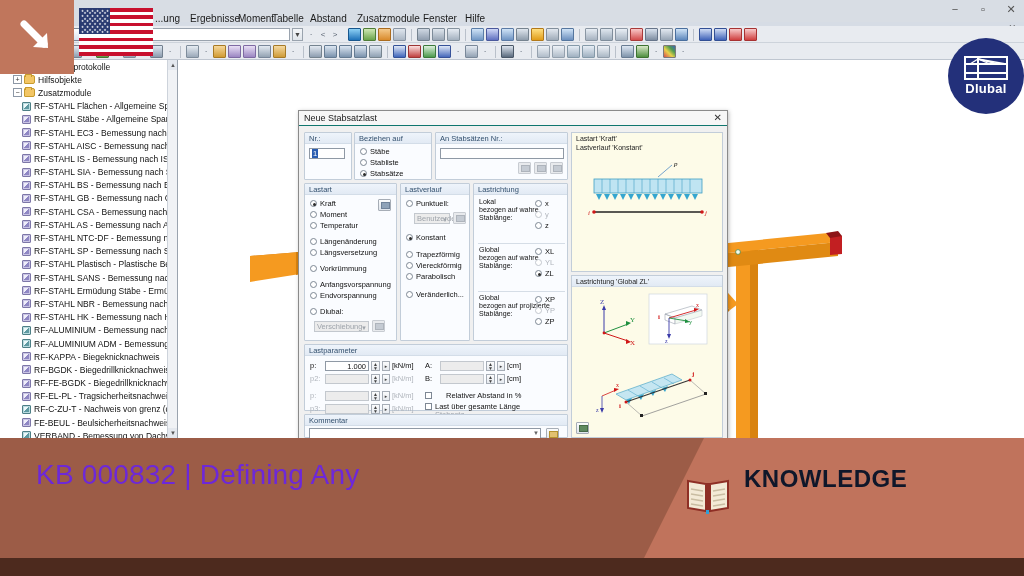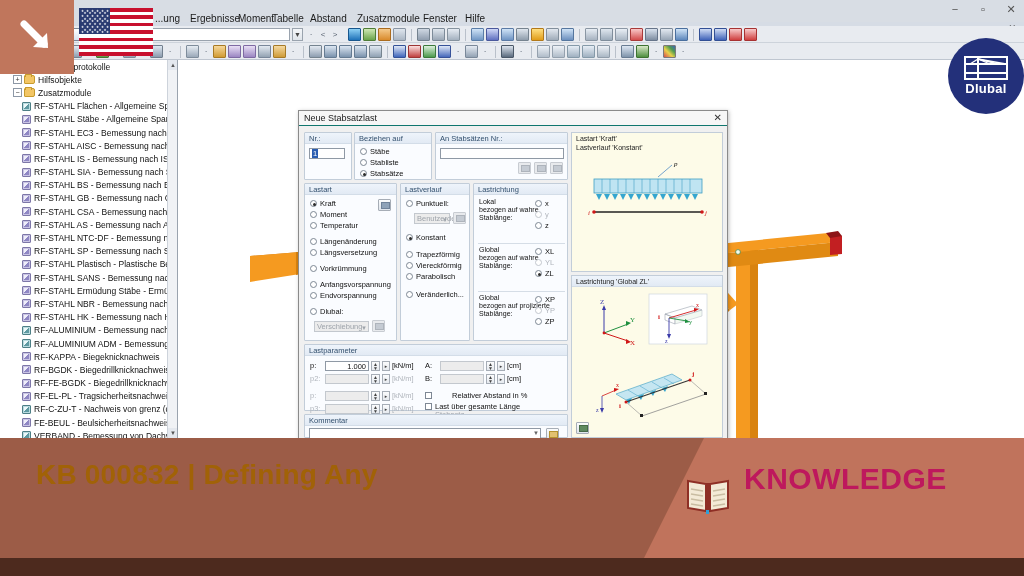--- a/index.html
+++ b/index.html
@@ -231,27 +231,27 @@
     position:absolute; left:0; top:0; width:1024px; height:120px;
     background:#9c5c47;
   }
   #banner .right{
     position:absolute; right:0; top:0; width:380px; height:120px;
     background:#c0735c;
     clip-path:polygon(60px 0, 380px 0, 380px 120px, 0px 120px);
   }
   #banner-title{
     position:absolute; left:36px; top:16px; width:600px;
-    color:#a16207; font-size:28px; line-height:42px;
-    font-family:"Liberation Sans", sans-serif; font-weight:bold;
+    color:#6d28d9; font-size:28px; line-height:42px;
+    font-family:"Liberation Sans", sans-serif; font-weight:normal;
     letter-spacing:.2px;
   }
   #kb-label{
-    position:absolute; left:744px; top:24px; color:#be185d;
-    font-size:30px; line-height:34px; font-weight:bold; letter-spacing:.5px;
+    position:absolute; left:744px; top:24px; color:#0f172a;
+    font-size:24px; line-height:34px; font-weight:bold; letter-spacing:.5px;
   }
   #book-icon{
     position:absolute; left:686px; top:40px; width:44px; height:36px;
   }
   #bottom-strip{
     position:absolute; left:0; top:558px; width:1024px; height:18px;
     background:#4d2a1e;
   }
 
   
@@ -849,21 +849,21 @@
             <span class="unit">[cm]</span>
           </div>
           <div style="display:flex;align-items:center;gap:2px;height:13px">
             <span style="width:13px;font-size:7.5px">B:</span>
             <span class="ed dis" style="width:44px"></span>
             <span class="spin">▲<br>▼</span>
             <span class="spin2">▸</span>
             <span class="unit">[cm]</span>
           </div>
           <div style="height:5px"></div>
-          <div style="display:flex;align-items:center;gap:20px;height:11px">
+          <div style="display:flex;align-items:center;gap:14px;height:11px">
             <span class="chk"></span>
             <span style="font-size:7.5px">Relativer Abstand in %</span>
           </div>
           <div style="display:flex;align-items:flex-start;gap:3px;margin-top:2px">
             <span class="chk"></span>
             <span style="font-size:7.5px;line-height:8px">
               <span>Last über gesamte Länge</span><br>
               <span style="color:#a0a6ad">Stabsatz</span>
             </span>
           </div>

